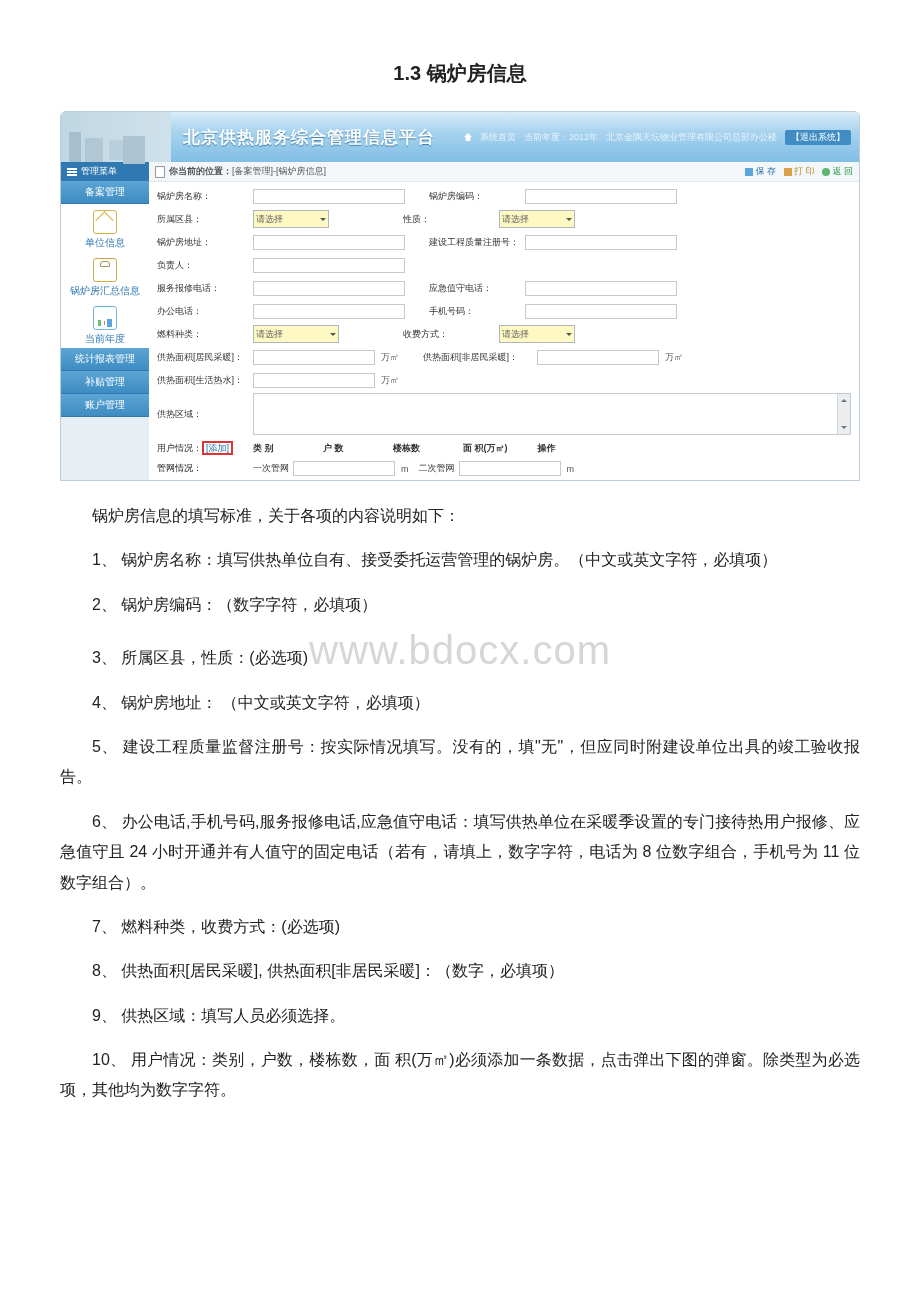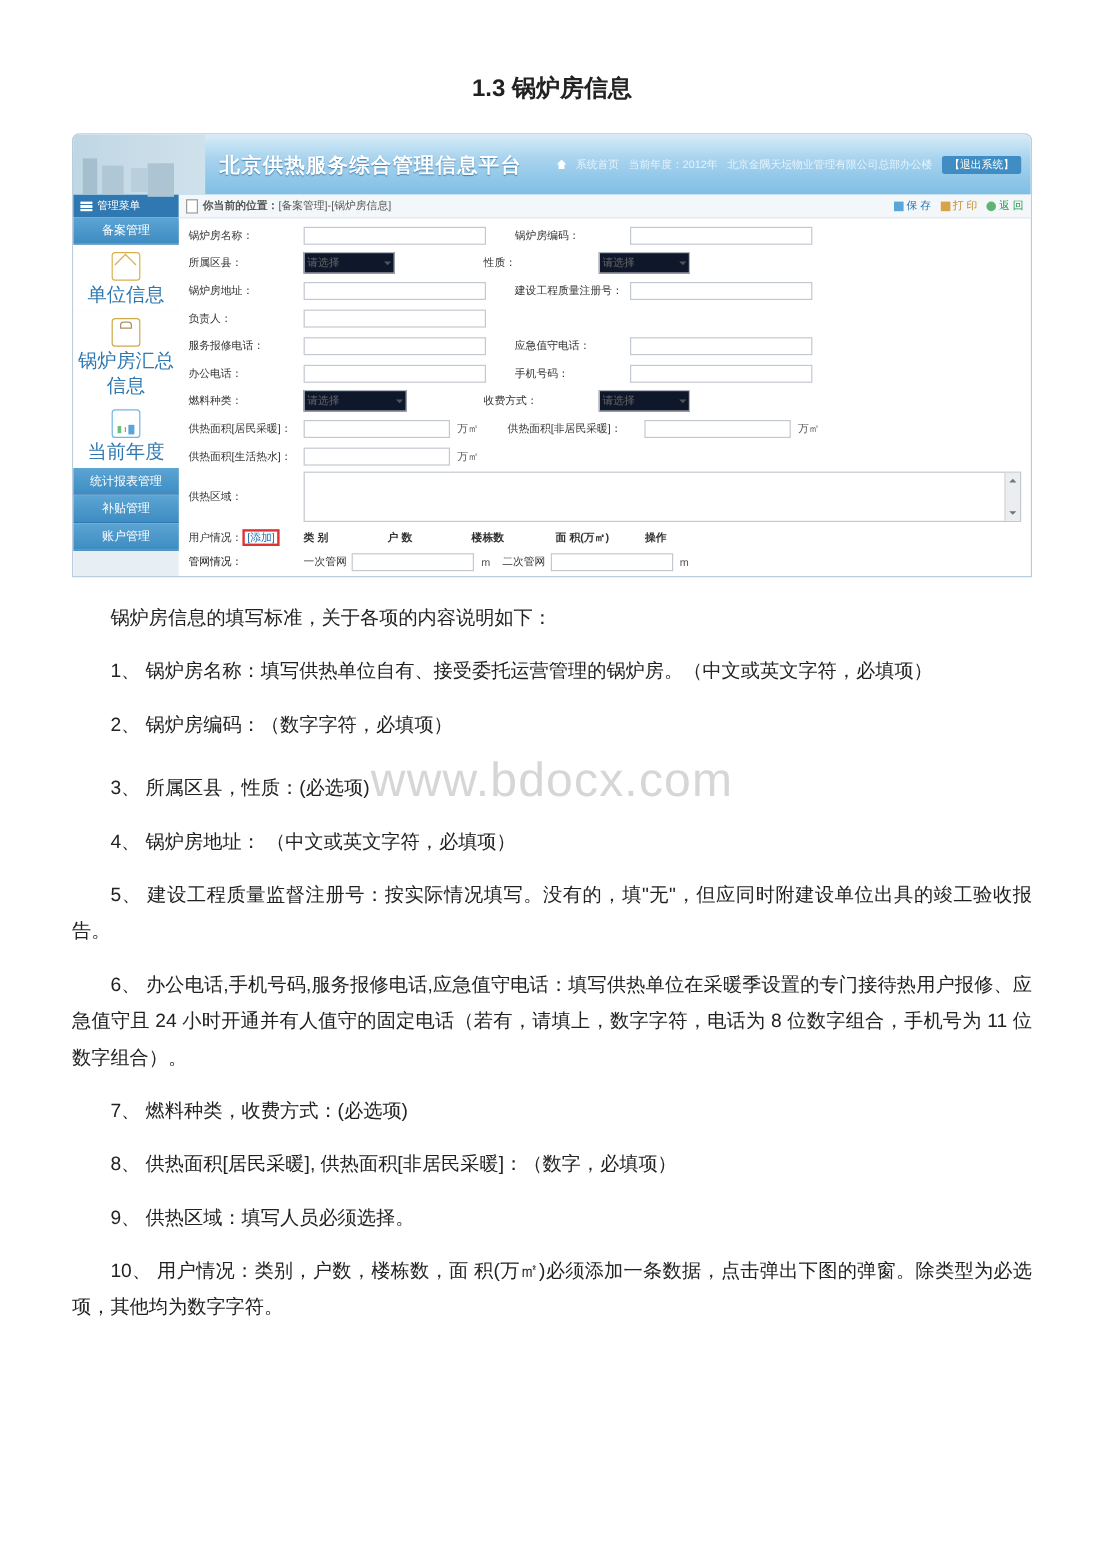--- a/index.html
+++ b/index.html
@@ -22,41 +22,41 @@
   .side-top { background:#2f78b2; color:#fff; font-size:9px; padding:3px 6px; display:flex; align-items:center; gap:4px; }
   .side-top .menu-icon { width:10px; height:8px; display:inline-block; background:linear-gradient(#fff 2px, transparent 2px 3px,#fff 3px 5px,transparent 5px 6px,#fff 6px 8px); }
   .side-item { background:linear-gradient(#5ca5d4,#3d8cc2); color:#fff; text-align:center; padding:4px 0; font-size:10px; border-bottom:1px solid #2f78b2; }
   .side-card { background:#fff; margin:0; text-align:center; padding:6px 0 2px 0; }
   .side-card .ic { width:22px; height:22px; margin:0 auto 2px; background:#fff; border:1px solid #d9b04e; border-radius:3px; position:relative; }
   .side-card .ic.pencil::after { content:""; position:absolute; left:4px; top:3px; width:12px; height:12px; border-top:1px solid #d9b04e; border-left:1px solid #d9b04e; transform:rotate(45deg); }
   .side-card .ic.clip { border-color:#cfa84a; }
   .side-card .ic.clip::after { content:""; position:absolute; left:6px; top:2px; width:8px; height:4px; border:1px solid #a89060; border-radius:3px 3px 0 0; }
   .side-card .ic.chart { border-color:#6fb6e2; }
   .side-card .ic.chart::before { content:""; position:absolute; left:4px; bottom:3px; width:3px; height:6px; background:#6ac07a; box-shadow:5px 0 0 -1px #e07e4e, 10px 0 0 1px #5aa6db; }
-  .side-card .lbl { color:#2f78b2; font-size:16px; }
+  .side-card .lbl { color:#2f78b2; font-size:10px; }
 
   .content { flex:1; }
   .breadcrumb { background:#f4f7fa; border-bottom:1px solid #e0e7ee; padding:3px 6px; display:flex; align-items:center; font-size:9px; color:#555; }
   .breadcrumb .doc-icon { width:8px; height:10px; background:#fff; border:1px solid #999; display:inline-block; margin-right:4px; }
   .breadcrumb .actions { margin-left:auto; display:flex; gap:8px; }
   .breadcrumb .actions .a-save { color:#1f6fb0; }
   .breadcrumb .actions .a-print { color:#c58a2d; }
   .breadcrumb .actions .a-back { color:#2a9a4e; }
   .breadcrumb .actions .sq { width:8px; height:8px; display:inline-block; vertical-align:middle; margin-right:2px; }
   .sq-blue { background:#5aa6db; }
   .sq-orange { background:#d9a34a; }
   .sq-green { background:#5fb56f; border-radius:50%; }
 
   .form { padding:4px 8px; }
   .form-row { display:flex; align-items:center; min-height:20px; gap:4px; margin-bottom:3px; }
   .form-row .lbl { width:92px; color:#333; }
   .form-row .lbl2 { width:92px; color:#333; margin-left:20px; }
   .inp { height:13px; background:#fff; border:1px solid #c3c9d0; flex:0 0 120px; }
   .inp.wide { flex:0 0 150px; }
-  .sel { height:16px; background:#0f172a; border:1px solid #b0b6be; flex:0 0 70px; display:flex; align-items:center; justify-content:space-between; padding:0 2px; color:#666; }
+  .sel { height:16px; background:#fef9c3; border:1px solid #b0b6be; flex:0 0 70px; display:flex; align-items:center; justify-content:space-between; padding:0 2px; color:#666; }
   .sel .caret { width:0; height:0; border:3px solid transparent; border-top-color:#555; margin-top:3px; }
   .unit { color:#555; margin-left:2px; }
   .ta { flex:1; height:40px; background:#fff; border:1px solid #c3c9d0; position:relative; margin-left:0; }
   .ta .sb { position:absolute; right:0; top:0; bottom:0; width:12px; background:#ecedef; border-left:1px solid #d4d8dd; }
   .ta .sb::before, .ta .sb::after { content:""; position:absolute; left:3px; width:0; height:0; border:3px solid transparent; }
   .ta .sb::before { top:2px; border-bottom-color:#6d7580; }
   .ta .sb::after { bottom:2px; border-top-color:#6d7580; }
 
   .redbox { border:2px solid #d33; padding:0 2px; color:#1f6fb0; }
 

